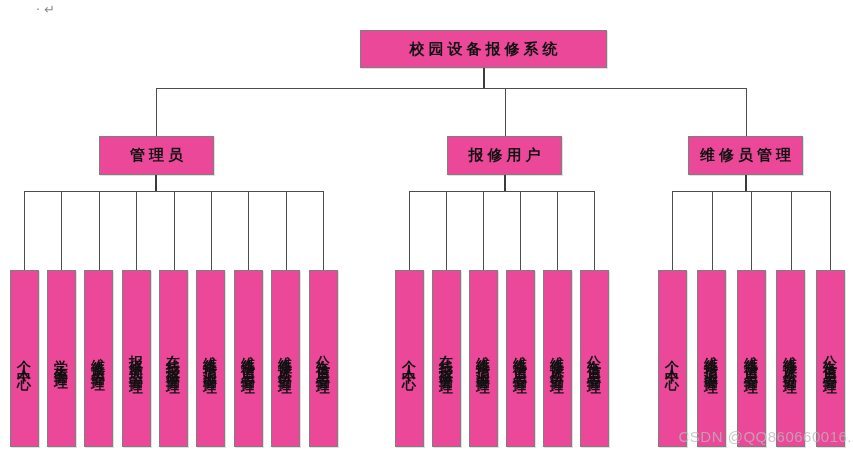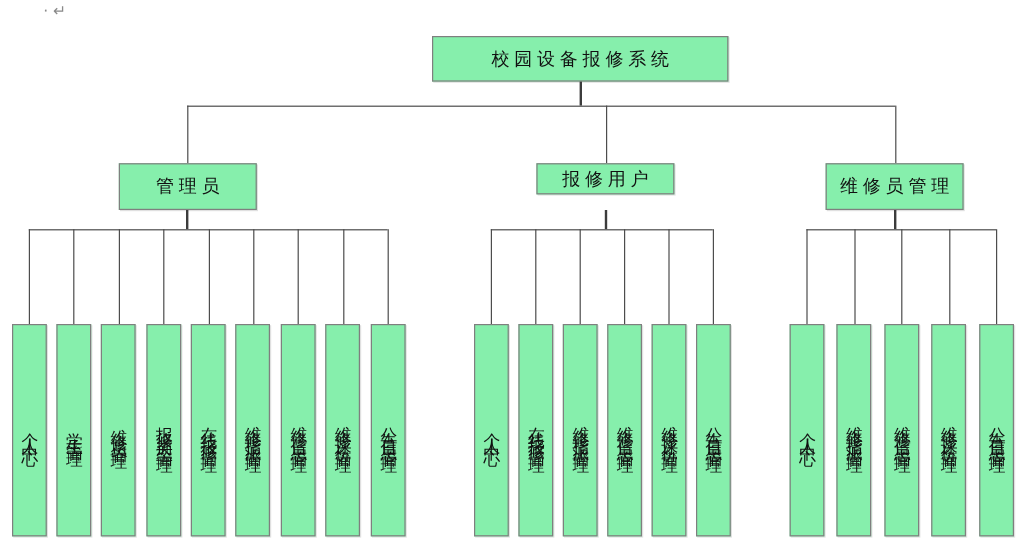--- a/index.html
+++ b/index.html
@@ -16,27 +16,27 @@
     overflow:hidden;
     font-family:"DejaVu Sans",sans-serif;
   }
   .pmark{
     position:absolute;left:36px;top:2px;
     font-size:13px;color:#8a8a8a;
     font-family:"DejaVu Sans",sans-serif;
   }
   .box{
     position:absolute;
-    background:#86efac;
+    background:#ec4899;
     border:1px solid var(--box-border);
     box-shadow:1px 1px 0 rgba(0,0,0,0.12);
     box-sizing:border-box;
     display:flex;align-items:center;justify-content:center;
     color:var(--text);
-    font-weight:normal;
+    font-weight:bold;
   }
   .node-root,.node-branch{
     font-size:15px;
     letter-spacing:4px;
     text-indent:4px;
   }
   .node-leaf span{
     writing-mode:vertical-lr;
     text-orientation:upright;
     font-size:14px;
@@ -104,21 +104,21 @@
       </div>
       <div class="vline" style="left: 286px; top: 191px; height: 79px;"></div>
       <div class="box node-leaf" style="left: 271px; top: 270px; width: 29px; height: 177px;">
         <span>维修评价管理</span>
       </div>
       <div class="vline" style="left: 323px; top: 191px; height: 79px;"></div>
       <div class="box node-leaf" style="left: 309px; top: 270px; width: 29px; height: 177px;">
         <span>公告信息管理</span>
       </div>
       <div class="vline" style="left: 505px; top: 88px; height: 48px;"></div>
-      <div class="box node-branch" style="left: 447px; top: 136px; width: 115px; height: 26px;">
+      <div class="box node-branch" style="left: 447px; top: 136px; width: 115px; height: 39px;">
         <span>报修用户</span>
       </div>
       <div class="stub" style="left: 504px; top: 175px; height: 16px;"></div>
       <div class="hline" style="left: 409px; top: 191px; width: 185px;"></div>
       <div class="vline" style="left: 409px; top: 191px; height: 79px;"></div>
       <div class="box node-leaf" style="left: 395px; top: 270px; width: 29px; height: 177px;">
         <span>个人中心</span>
       </div>
       <div class="vline" style="left: 446px; top: 191px; height: 79px;"></div>
       <div class="box node-leaf" style="left: 432px; top: 270px; width: 29px; height: 177px;">
@@ -160,13 +160,14 @@
       </div>
       <div class="vline" style="left: 791px; top: 191px; height: 79px;"></div>
       <div class="box node-leaf" style="left: 776px; top: 270px; width: 29px; height: 177px;">
         <span>维修评价管理</span>
       </div>
       <div class="vline" style="left: 830px; top: 191px; height: 79px;"></div>
       <div class="box node-leaf" style="left: 816px; top: 270px; width: 29px; height: 177px;">
         <span>公告信息管理</span>
       </div>
     </div>
+  <span class="watermark">CSDN @QQ860660016.</span>
 </div>
 
 </body></html>

